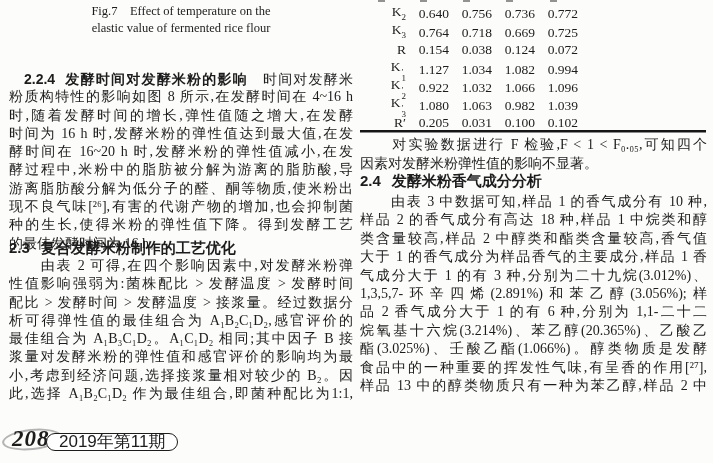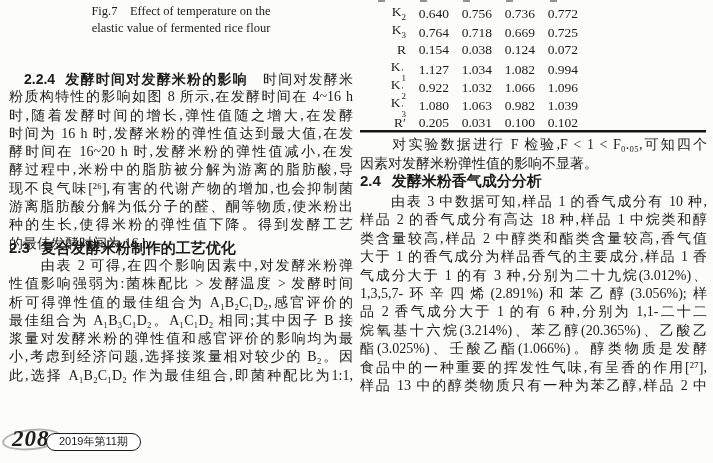--- a/index.html
+++ b/index.html
@@ -47,21 +47,21 @@
   .table-rule{position:absolute;left:0;top:130px;width:346px;height:2px;background:#151515;border-bottom:1px solid #8a8a8a;}
   
   .clipfrag{position:absolute;left:0;top:0;width:240px;height:3px;}
   .clipfrag span{position:absolute;top:0;width:7px;height:2px;background:#3a3a3a;opacity:.55;}
   
   #footer{position:absolute;left:6px;top:425px;width:190px;height:30px;}
   .swoosh{position:absolute;left:-4px;top:4px;width:56px;height:17px;border:2px solid #b3b3b3;border-radius:50%;transform:rotate(-6deg);}
   .pageno{position:absolute;left:6px;top:1px;font-size:23px;font-weight:700;font-style:italic;letter-spacing:1px;}
   .issue-pill{
     position:absolute;left:40px;top:8px;white-space:nowrap;
-    font-family:"Liberation Sans","DejaVu Sans",sans-serif;font-size:11px;line-height:13px;
+    font-family:"Liberation Sans","DejaVu Sans",sans-serif;font-size:17px;line-height:13px;
     border:1.5px solid #1c1c1c;border-radius:9px;padding:1px 12px 2px;background:#fff;
   }
 </style>
 </head>
 <body>
 
 <div id="page">
 
   <div class="col" id="col-left">
 
@@ -72,33 +72,34 @@
 
     <div class="para" id="p224">
       <div class="tline firstline">
         <span class="hnum">2.2.4</span><span class="htitle">发酵时间对发酵米粉的影响</span><span class="rest">时间对发酵米</span>
       </div>
     <div class="tline">粉质构特性的影响如图 8 所示,在发酵时间在 4~16 h</div>
         <div class="tline">时,随着发酵时间的增长,弹性值随之增大,在发酵</div>
         <div class="tline">时间为 16 h 时,发酵米粉的弹性值达到最大值,在发</div>
         <div class="tline">酵时间在 16~20 h 时,发酵米粉的弹性值减小,在发</div>
         <div class="tline">酵过程中,米粉中的脂肪被分解为游离的脂肪酸,导</div>
+        <div class="tline">游离脂肪酸分解为低分子的醛、酮等物质,使米粉出</div>
         <div class="tline">现不良气味[²⁶],有害的代谢产物的增加,也会抑制菌</div>
-        <div class="tline">游离脂肪酸分解为低分子的醛、酮等物质,使米粉出</div>
         <div class="tline">种的生长,使得米粉的弹性值下降。得到发酵工艺</div>
         <div class="tline shortline">的最佳发酵时间为 16 h。</div>
       </div>
 
     <div class="secheading" id="h23">
       <span class="hnum">2.3</span><span class="htitle">复合发酵米粉制作的工艺优化</span>
     </div>
 
     <div class="para" id="p23">
         <div class="tline">　　由表 2 可得,在四个影响因素中,对发酵米粉弹</div>
         <div class="tline">性值影响强弱为:菌株配比 &gt; 发酵温度 &gt; 发酵时间</div>
+        <div class="tline">配比 &gt; 发酵时间 &gt; 发酵温度 &gt; 接浆量。经过数据分</div>
         <div class="tline">析可得弹性值的最佳组合为 A₁B₂C₁D₂,感官评价的</div>
         <div class="tline">最佳组合为 A₁B₃C₁D₂。A₁C₁D₂ 相同;其中因子 B 接</div>
         <div class="tline">浆量对发酵米粉的弹性值和感官评价的影响均为最</div>
         <div class="tline">小,考虑到经济问题,选择接浆量相对较少的 B₂。因</div>
         <div class="tline">此,选择 A₁B₂C₁D₂ 作为最佳组合,即菌种配比为1:1,</div>
       </div>
   </div>
 
   <div class="col" id="col-right">
 

